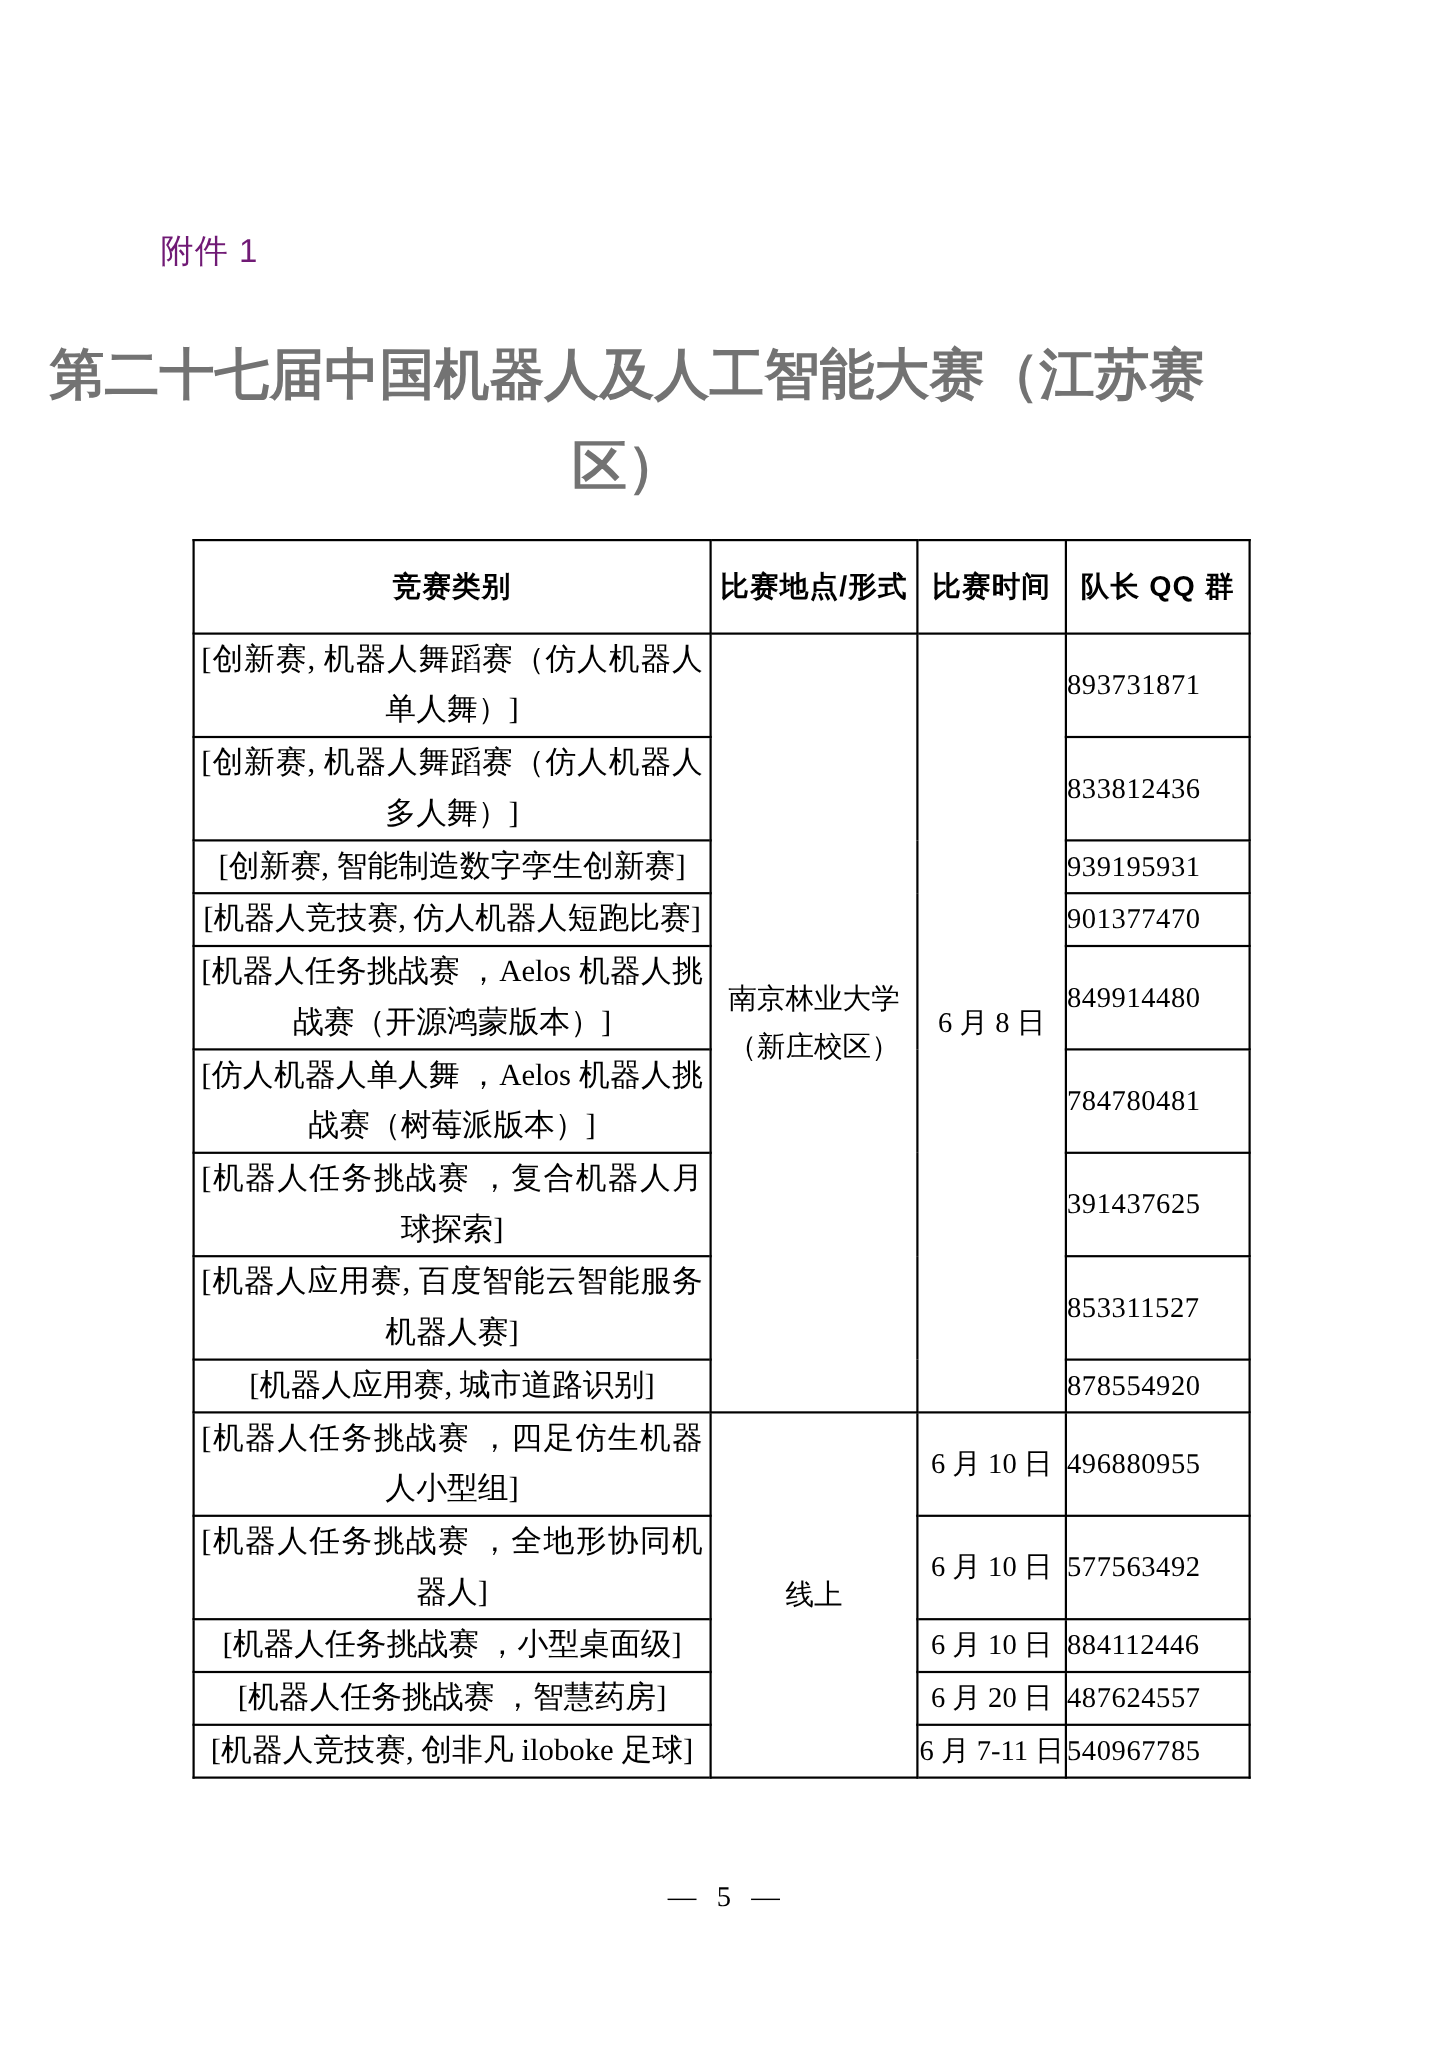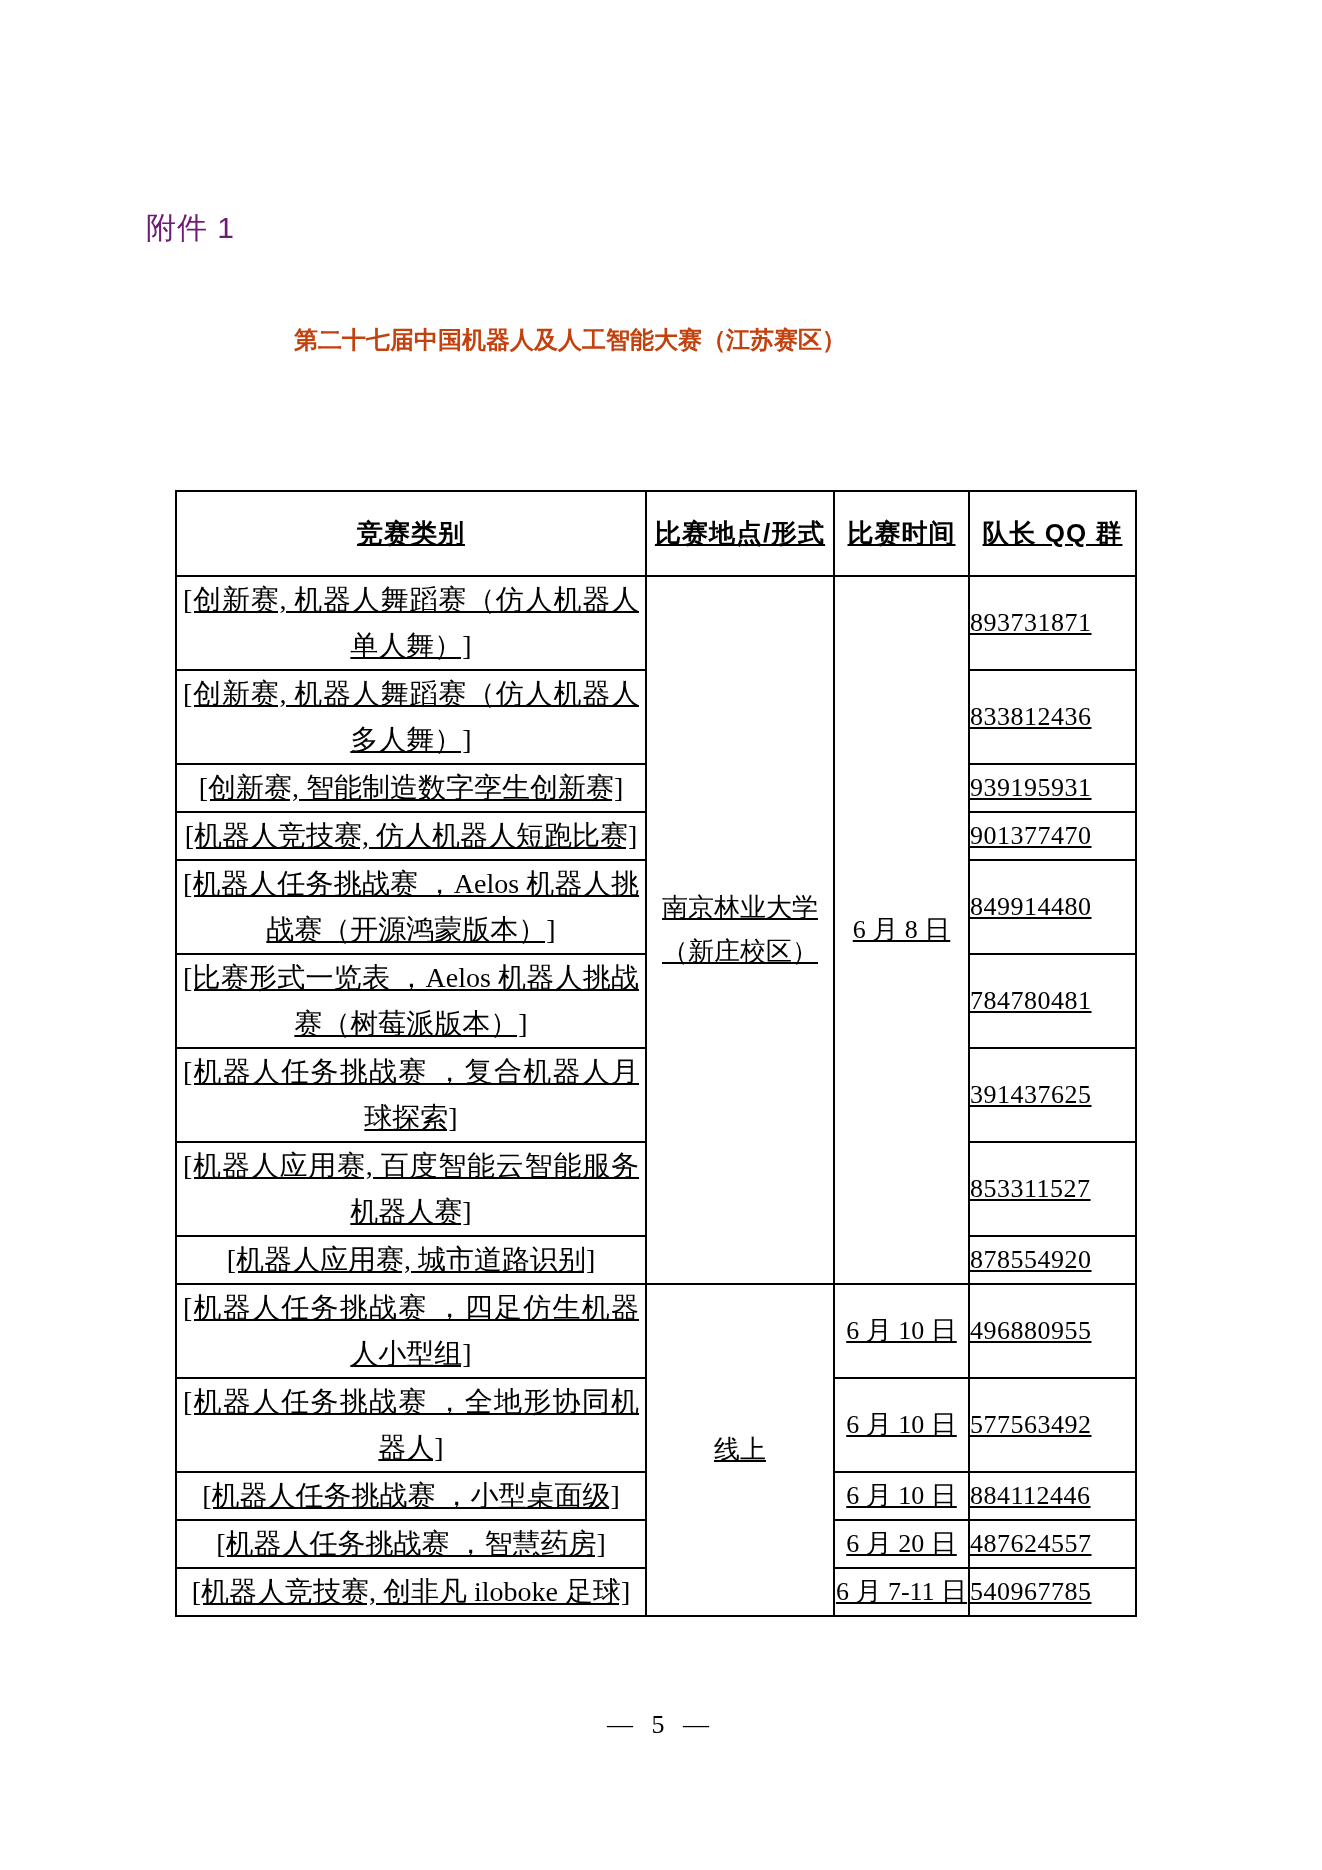--- a/index.html
+++ b/index.html
@@ -24,35 +24,34 @@
     color: #701a75;
   }
   .doc-title {
     position: absolute;
     top: 298px;
     left: 0;
     width: 1140px;
     text-align: center;
     font-family: "Liberation Serif", serif;
     font-weight: bold;
-    font-size: 24px;
+    font-size: 50px;
     line-height: 84px;
-    color: #c2410c;
+    color: #737373;
   }
   .doc-title .line2 {
     letter-spacing: 9px;
   }
   table.doc-table {
     position: absolute;
     top: 490px;
     left: 175px;
     width: 960px;
     border-collapse: collapse;
     table-layout: fixed;
-    text-decoration: underline;
   }
   .doc-table td, .doc-table th {
     border: 2px solid #000;
     vertical-align: middle;
     overflow: hidden;
   }
   .doc-table th {
     font-family: "Liberation Sans", sans-serif;
     font-weight: bold;
     font-size: 26px;
@@ -138,21 +137,21 @@
       </tr>
       <tr class="h-short">
         <td class="cat">[机器人竞技赛, 仿人机器人短跑比赛]</td>
         <td class="qq">901377470</td>
       </tr>
       <tr class="h-tall">
         <td class="cat">[机器人任务挑战赛 ，Aelos 机器人挑战赛（开源鸿蒙版本）]</td>
         <td class="qq">849914480</td>
       </tr>
       <tr class="h-tall">
-        <td class="cat">[比赛形式一览表 ，Aelos 机器人挑战赛（树莓派版本）]</td>
+        <td class="cat">[仿人机器人单人舞 ，Aelos 机器人挑战赛（树莓派版本）]</td>
         <td class="qq">784780481</td>
       </tr>
       <tr class="h-tall">
         <td class="cat">[机器人任务挑战赛 ，复合机器人月球探索]</td>
         <td class="qq">391437625</td>
       </tr>
       <tr class="h-tall">
         <td class="cat">[机器人应用赛, 百度智能云智能服务机器人赛]</td>
         <td class="qq">853311527</td>
       </tr>

